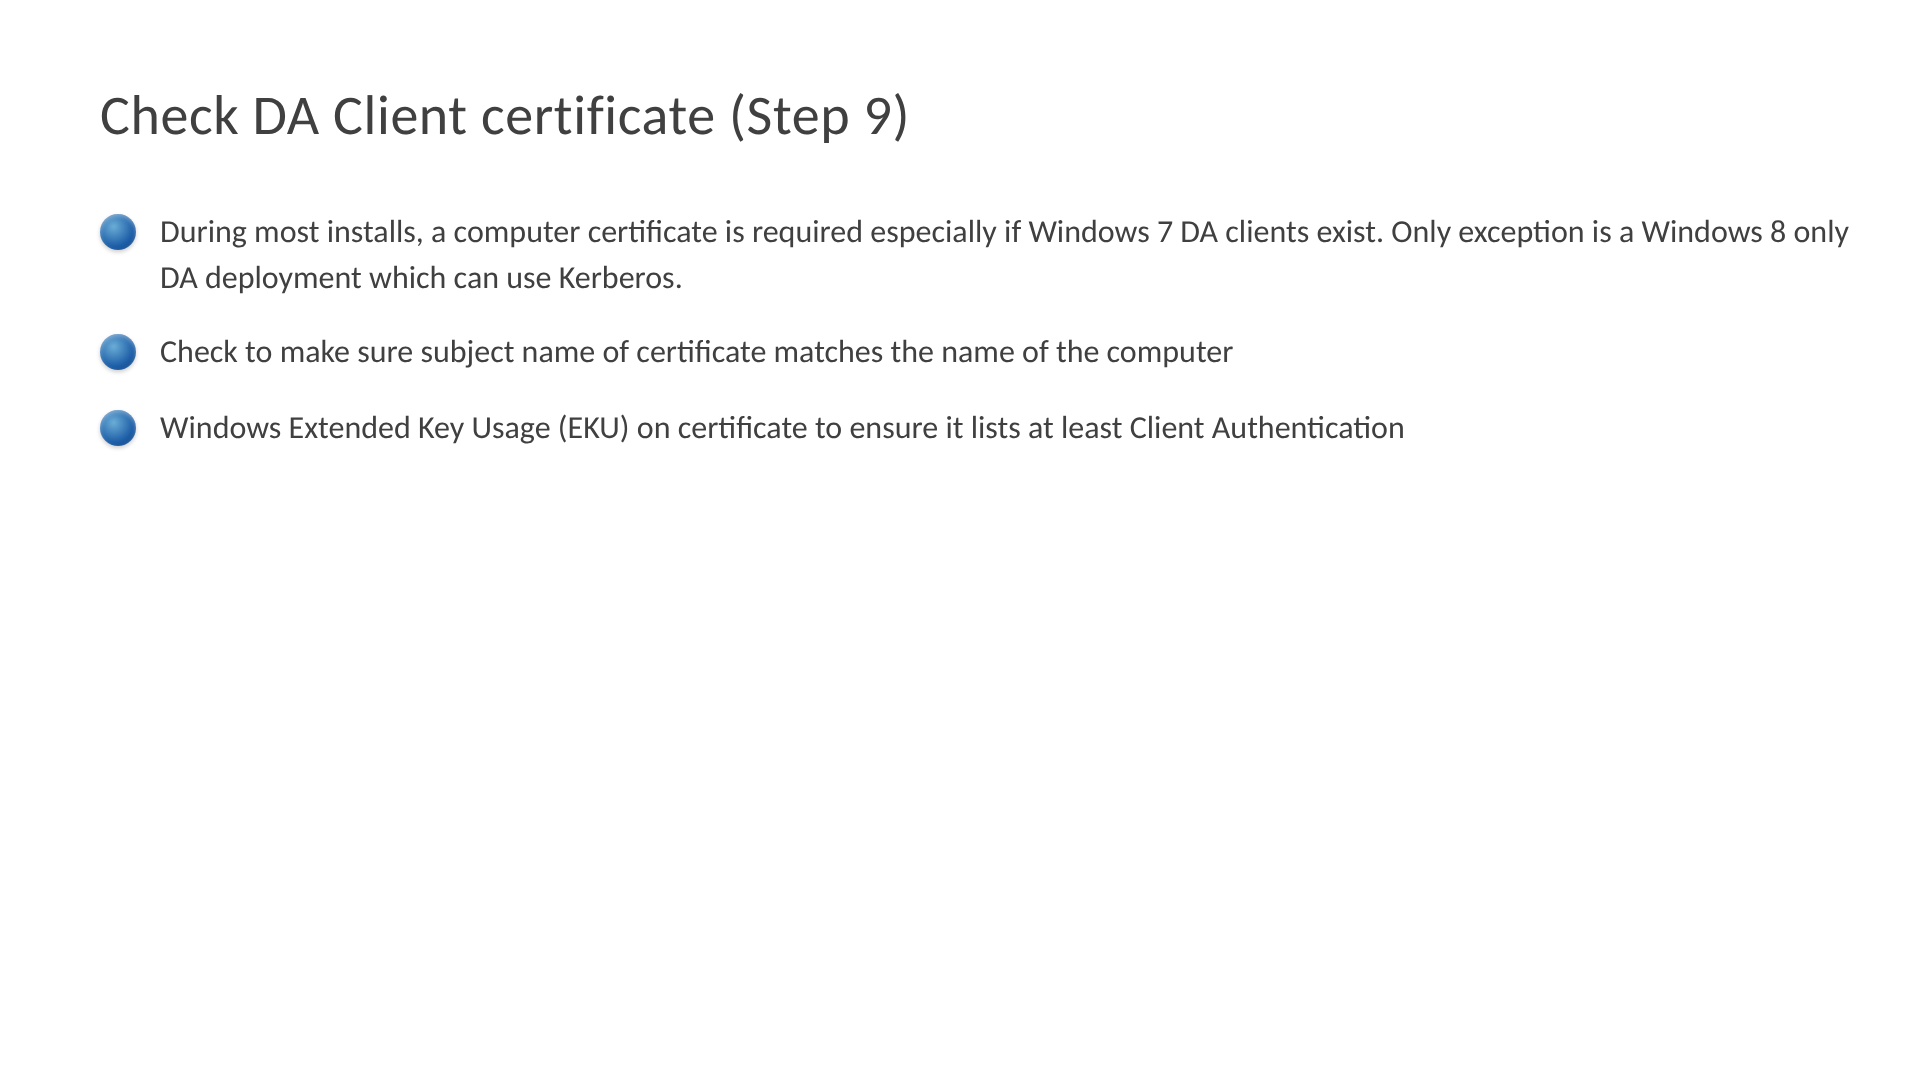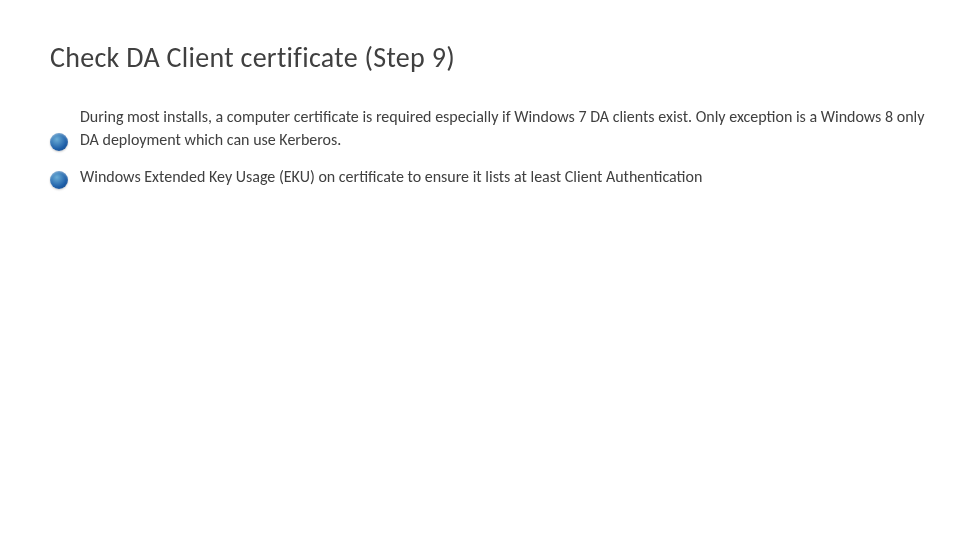--- a/index.html
+++ b/index.html
@@ -35,21 +35,21 @@
 
     .bullet-list {
       list-style: none;
       display: flex;
       flex-direction: column;
       gap: 14px;
     }
 
     .bullet-item {
       display: flex;
-      align-items: flex-end;
+      align-items: flex-start;
       gap: 12px;
       font-size: 16px;
       font-weight: 400;
       color: #404040;
       line-height: 1.45;
     }
 
     
     .bullet-circle {
       width: 18px;
@@ -72,16 +72,20 @@
 <div class="slide">
   <h1 class="slide-title">Check DA Client certificate (Step 9)</h1>
 
   <ul class="bullet-list">
   <li class="bullet-item">
         <span class="bullet-circle"></span>
         <span class="bullet-text">During most installs, a computer certificate is required especially if Windows 7 DA clients exist.  Only exception is a Windows 8 only DA deployment which can use Kerberos.</span>
       </li>
       <li class="bullet-item">
         <span class="bullet-circle"></span>
+        <span class="bullet-text">Check to make sure subject name of certificate matches the name of the computer</span>
+      </li>
+      <li class="bullet-item">
+        <span class="bullet-circle"></span>
         <span class="bullet-text">Windows Extended Key Usage (EKU) on certificate to ensure it lists at least Client Authentication</span>
       </li>
     </ul>
 </div>
 
 </body></html>

